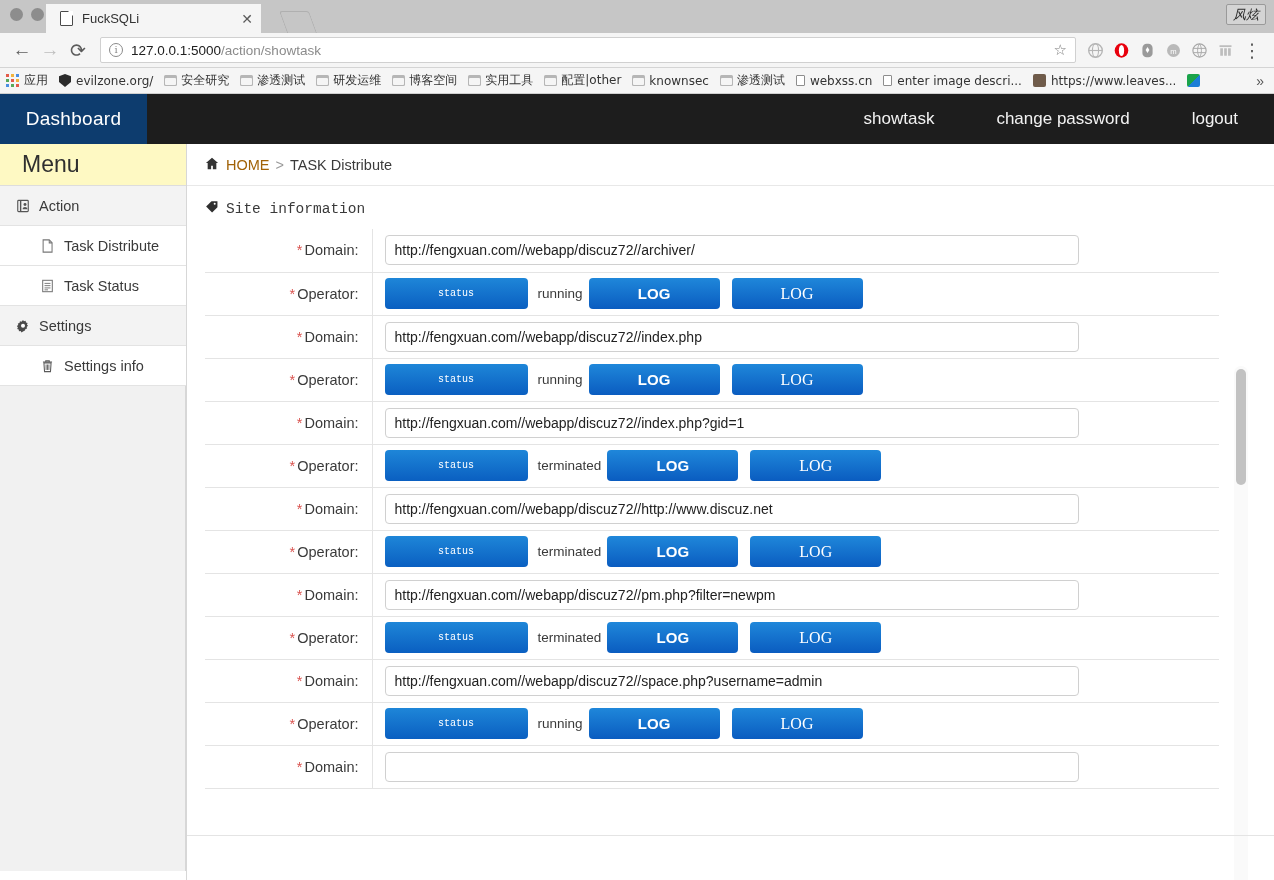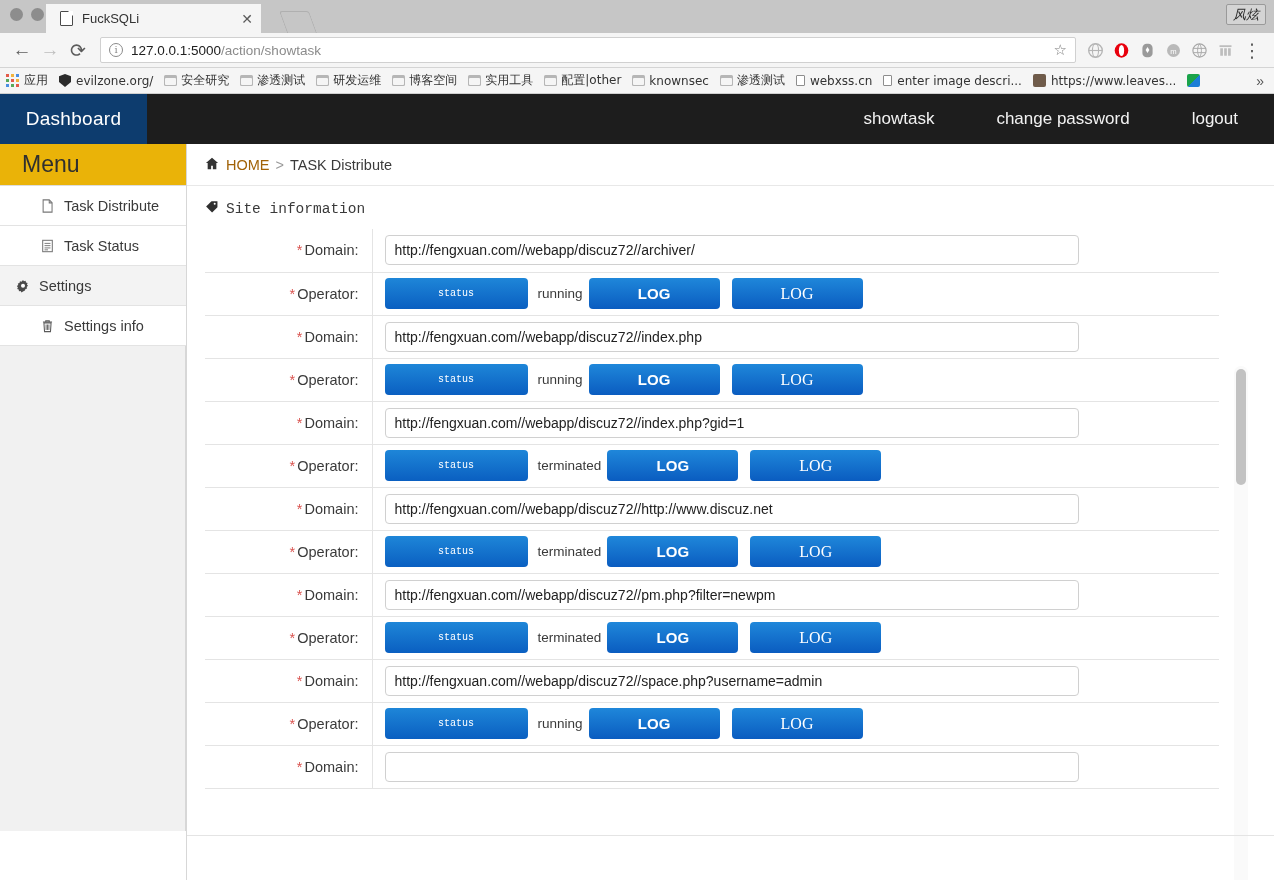--- a/index.html
+++ b/index.html
@@ -149,21 +149,21 @@
     font-size: 19px; letter-spacing: .3px;
   }
   .topnav { flex: 1 1 auto; display: flex; align-items: center; justify-content: flex-end; padding-right: 36px; }
   .topnav a { color: #f2f2f2; font-size: 17px; text-decoration: none; margin-left: 62px; cursor: pointer; }
 
   .body-wrap { display: flex; height: 736px; }
 
   .sidebar { width: 187px; flex: 0 0 187px; background: #fff; border-right: 1px solid #d7d7d7; }
   .menu-title {
     height: 42px; display: flex; align-items: center; padding-left: 22px;
-    font-size: 23px; color: #2f2f2f; background: #eab308;
+    font-size: 23px; color: #2f2f2f; background: #fef9c3;
     border-bottom: 1px solid #ddd;
   }
   .sb-item {
     display: flex; align-items: center; height: 40px;
     border-bottom: 1px solid #e3e3e3; font-size: 14.5px; color: #3a3a3a;
     cursor: pointer;
   }
   .sb-item.group { background: #f3f3f3; padding-left: 13px; }
   .sb-item.leaf { background: #fff; padding-left: 38px; }
   .sb-icon { width: 19px; margin-right: 7px; display: inline-flex; align-items: center; justify-content: center;
@@ -395,20 +395,31 @@
         <a>change password</a>
         <a>logout</a>
       </div>
     </div>
 
     <div class="body-wrap">
 
       <div class="sidebar">
         <div class="menu-title">Menu</div>
 
+        <div class="sb-item group">
+          <span class="sb-icon">
+            <svg width="14" height="14" viewBox="0 0 16 16">
+                <rect x="2" y="1.5" width="12" height="13" rx="1" fill="none" stroke="#555" stroke-width="1.3"></rect>
+                <rect x="4.5" y="1.5" width="1.6" height="13" fill="#555"></rect>
+                <circle cx="10.3" cy="6.3" r="1.7" fill="#555"></circle>
+                <path d="M7.6 11.6c0-1.5 1.2-2.4 2.7-2.4s2.7.9 2.7 2.4z" fill="#555"></path>
+              </svg>
+          </span>
+          <span>Action</span>
+        </div>
 
         <div class="sb-item leaf">
           <span class="sb-icon">
             <svg width="13" height="14" viewBox="0 0 14 16">
                 <path d="M2 1h7l3.2 3.2V15H2z" fill="#fff" stroke="#777" stroke-width="1.2"></path>
                 <path d="M9 1v3.4h3.3" fill="none" stroke="#777" stroke-width="1.2"></path>
               </svg>
           </span>
           <span>Task Distribute</span>
         </div>

